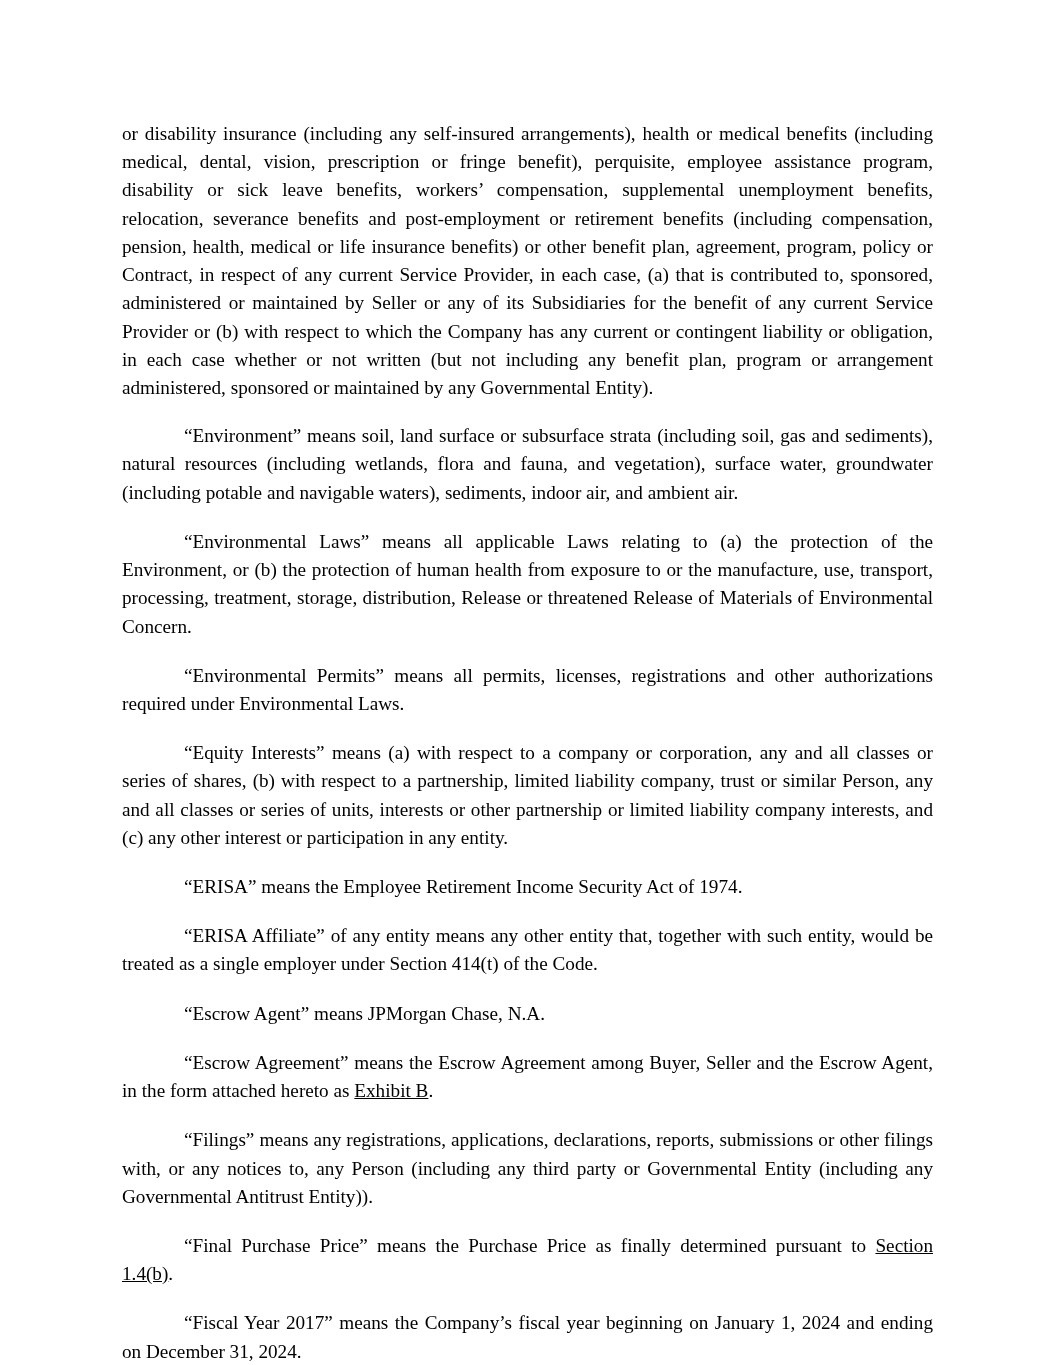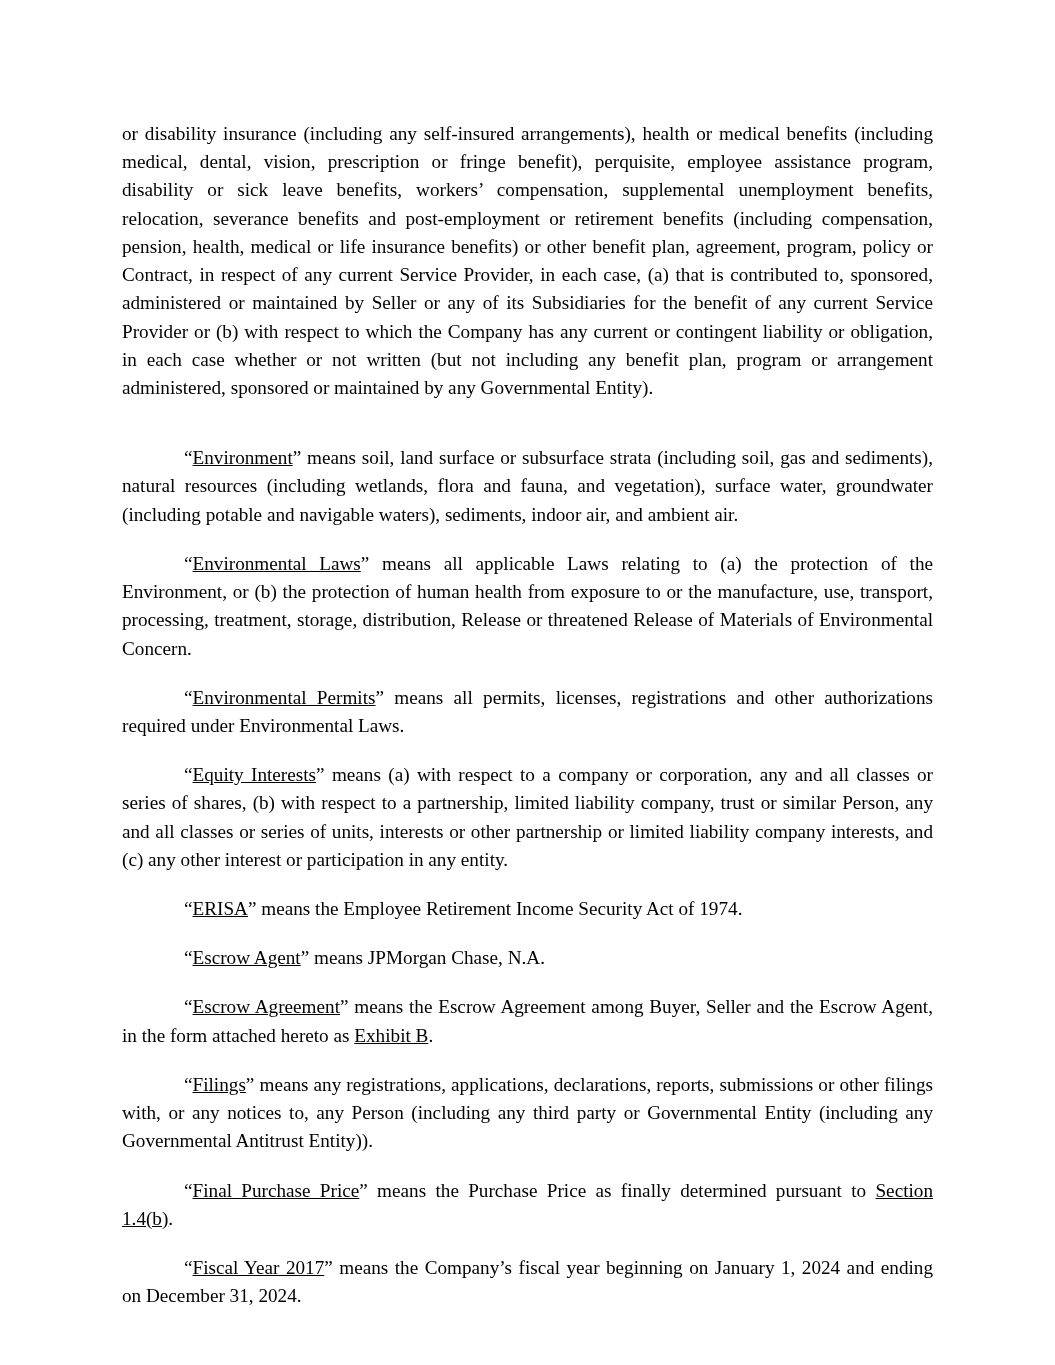--- a/index.html
+++ b/index.html
@@ -24,37 +24,36 @@
     font-size: 19.2px;
     line-height: 1.47;
     text-align: justify;
     margin: 0 0 21px 0;
     hyphens: none;
   }
   .para.indent {
     text-indent: 62px;
   }
   .para.first {
-    margin-bottom: 42px;
+    margin-bottom: 20px;
   }
   .u {
     text-decoration: underline;
     margin-top: 18px;
   }
   .pagenum {
     position: absolute;
     left: 0;
     right: 0;
     bottom: 62px;
     text-align: center;
     font-size: 19.2px;
     font-family: "Liberation Serif", serif;
   }
   .defterm {
-    text-decoration: underline;
   }
 </style>
 </head>
 <body>
 
 <div class="page">
 
   <p class="para first">
     <span>or disability insurance (including any self-insured arrangements), health or medical benefits (including medical, dental, vision, prescription or fringe benefit), perquisite, employee assistance program, disability or sick leave benefits, workers’ compensation, supplemental unemployment benefits, relocation, severance benefits and post-employment or retirement benefits (including compensation, pension, health, medical or life insurance benefits) or other benefit plan, agreement, program, policy or Contract, in respect of any current Service Provider, in each case, (a) that is contributed to, sponsored, administered or maintained by Seller or any of its Subsidiaries for the benefit of any current Service Provider or (b) with respect to which the Company has any current or contingent liability or obligation, in each case whether or not written (but not including any benefit plan, program or arrangement administered, sponsored or maintained by any Governmental Entity).</span>
   </p>
@@ -72,20 +71,23 @@
   </p>
 
   <p class="para indent">
     <span>“</span><span class="defterm">Equity Interests</span><span>” means (a) with respect to a company or corporation, any and all classes or series of shares, (b) with respect to a partnership, limited liability company, trust or similar Person, any and all classes or series of units, interests or other partnership or limited liability company interests, and (c) any other interest or participation in any entity.</span>
   </p>
 
   <p class="para indent">
     <span>“</span><span class="defterm">ERISA</span><span>” means the Employee Retirement Income Security Act of 1974.</span>
   </p>
 
+  <p class="para indent">
+    <span>“</span><span class="defterm">ERISA Affiliate</span><span>” of any entity means any other entity that, together with such entity, would be treated as a single employer under Section 414(t) of the Code.</span>
+  </p>
 
   <p class="para indent">
     <span>“</span><span class="defterm">Escrow Agent</span><span>” means JPMorgan Chase, N.A.</span>
   </p>
 
   <p class="para indent">
     <span>“</span><span class="defterm">Escrow Agreement</span><span>” means the Escrow Agreement among Buyer, Seller and the Escrow Agent, in the form attached hereto as </span><span class="u">Exhibit B</span><span>.</span>
   </p>
 
   <p class="para indent">

